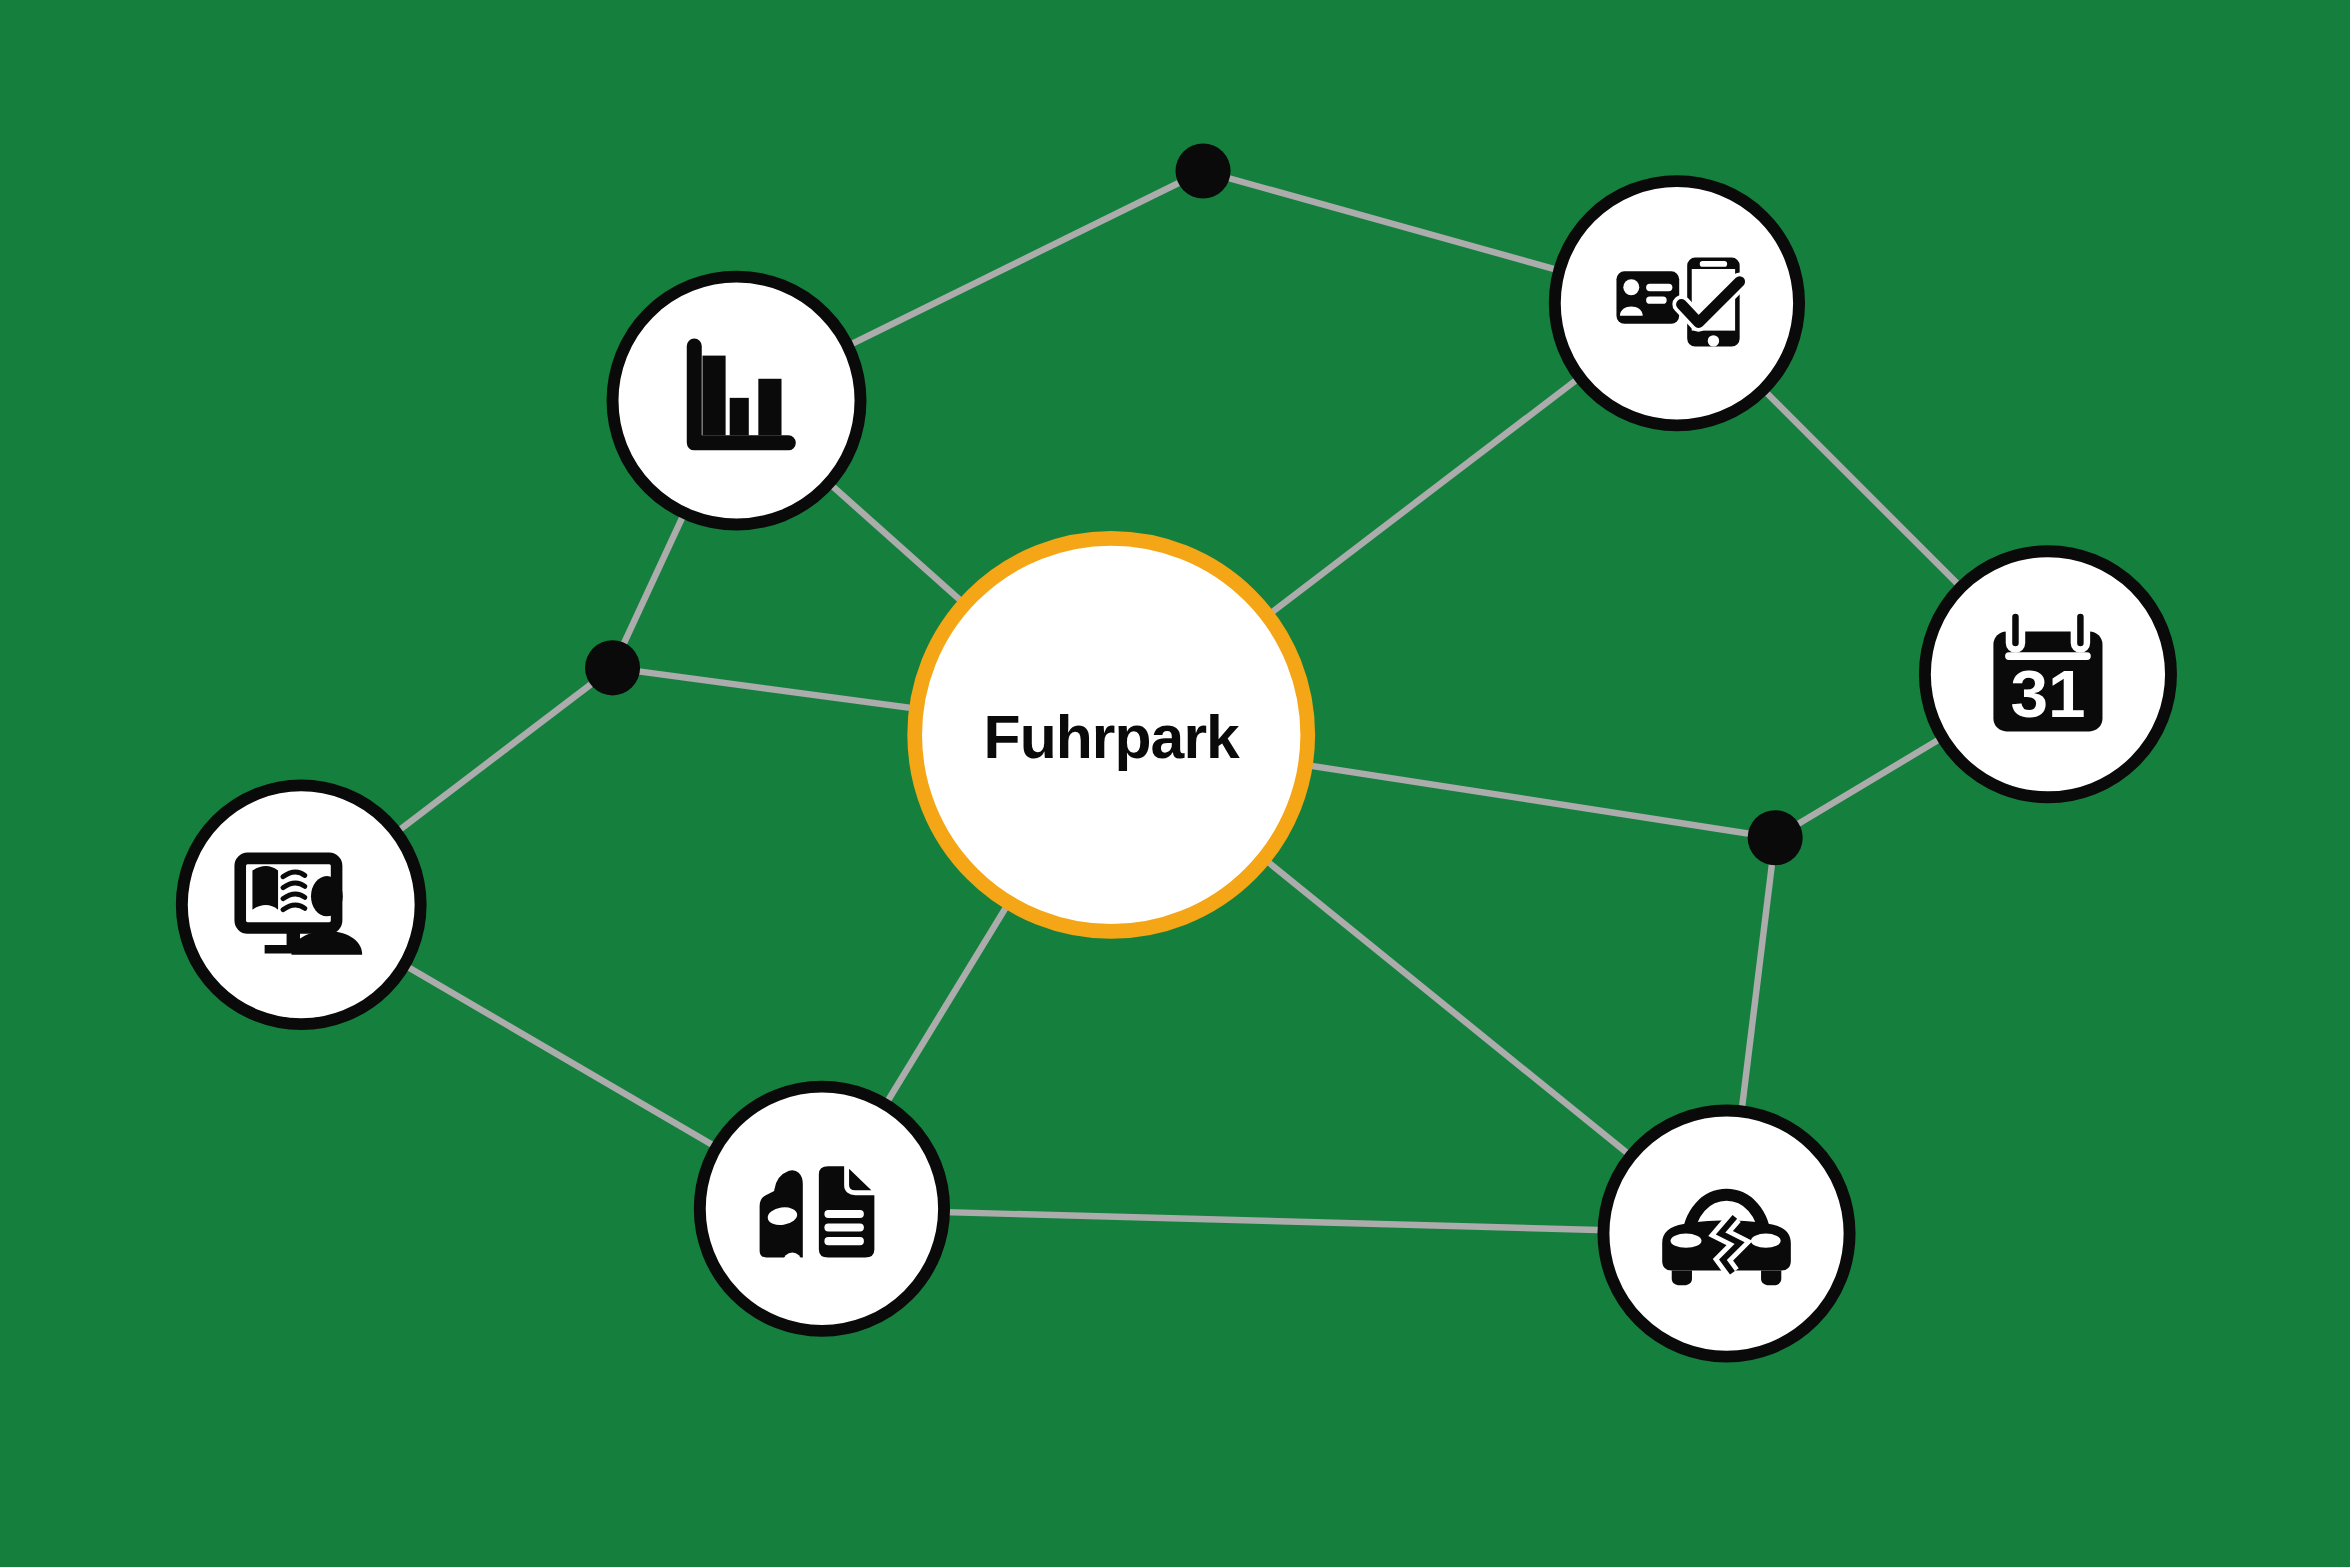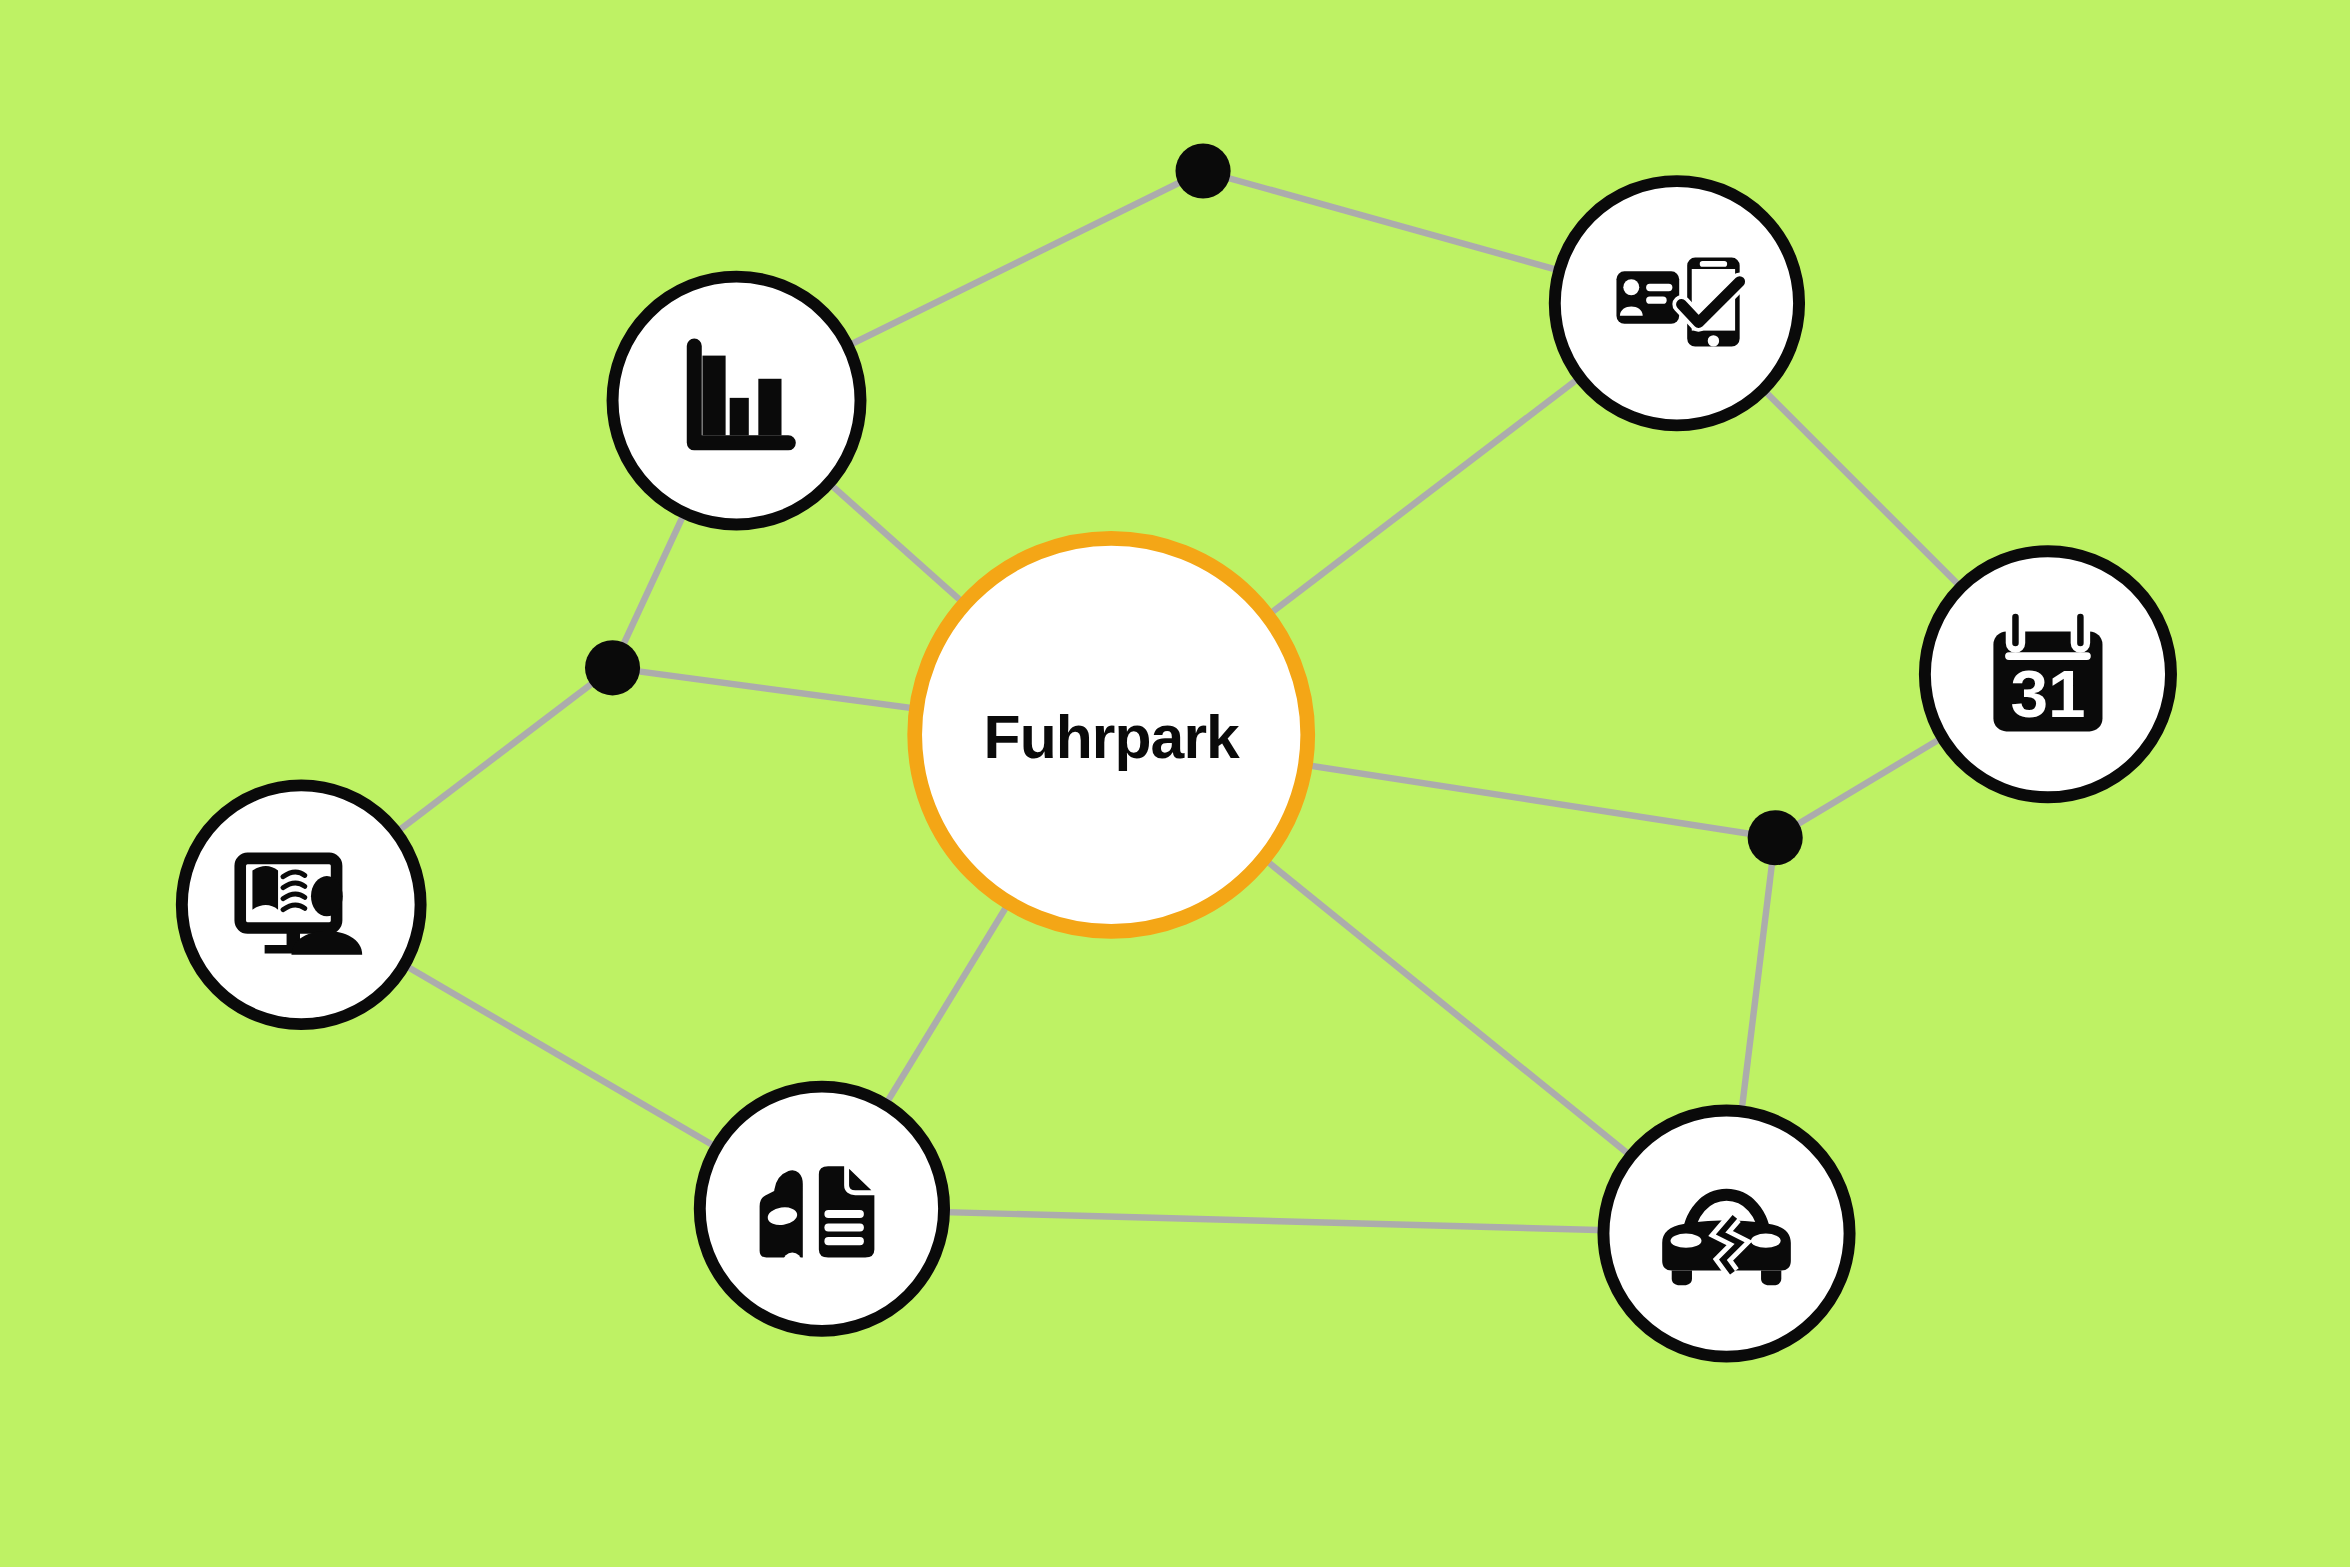--- a/index.html
+++ b/index.html
@@ -5,21 +5,21 @@
   html,body{margin:0;padding:0;background:#ffffff;}
   .stage{position:relative;width:2351px;height:1568px;background:#ffffff;overflow:hidden;
          font-family:"Liberation Sans",sans-serif;}
   svg{display:block;}
   svg text{font-family:"Liberation Sans",sans-serif;}
   .hub-label{font-weight:700;}
 </style>
 </head>
 <body>
 
-<div class="stage" style="background: #bef264;">
+<div class="stage" style="background: #15803d;">
   <svg id="diagram" width="2351" height="1568" viewBox="0 0 2560 1707" xmlns="http://www.w3.org/2000/svg" style="color: rgb(10, 10, 10);">
     <defs>
 
       <symbol id="sym-bar-chart" viewBox="-64 -64 128 128" overflow="visible">
         <path d="M-31 -40 L-31 31 L38 31" fill="none" stroke="currentColor" stroke-width="11" stroke-linecap="round" stroke-linejoin="round"></path>
         <rect x="-25" y="-33" width="17" height="58.5" fill="currentColor"></rect>
         <rect x="-5" y="-2" width="14" height="27.5" fill="currentColor"></rect>
         <rect x="16" y="-16" width="17" height="41.5" fill="currentColor"></rect>
       </symbol>
 

